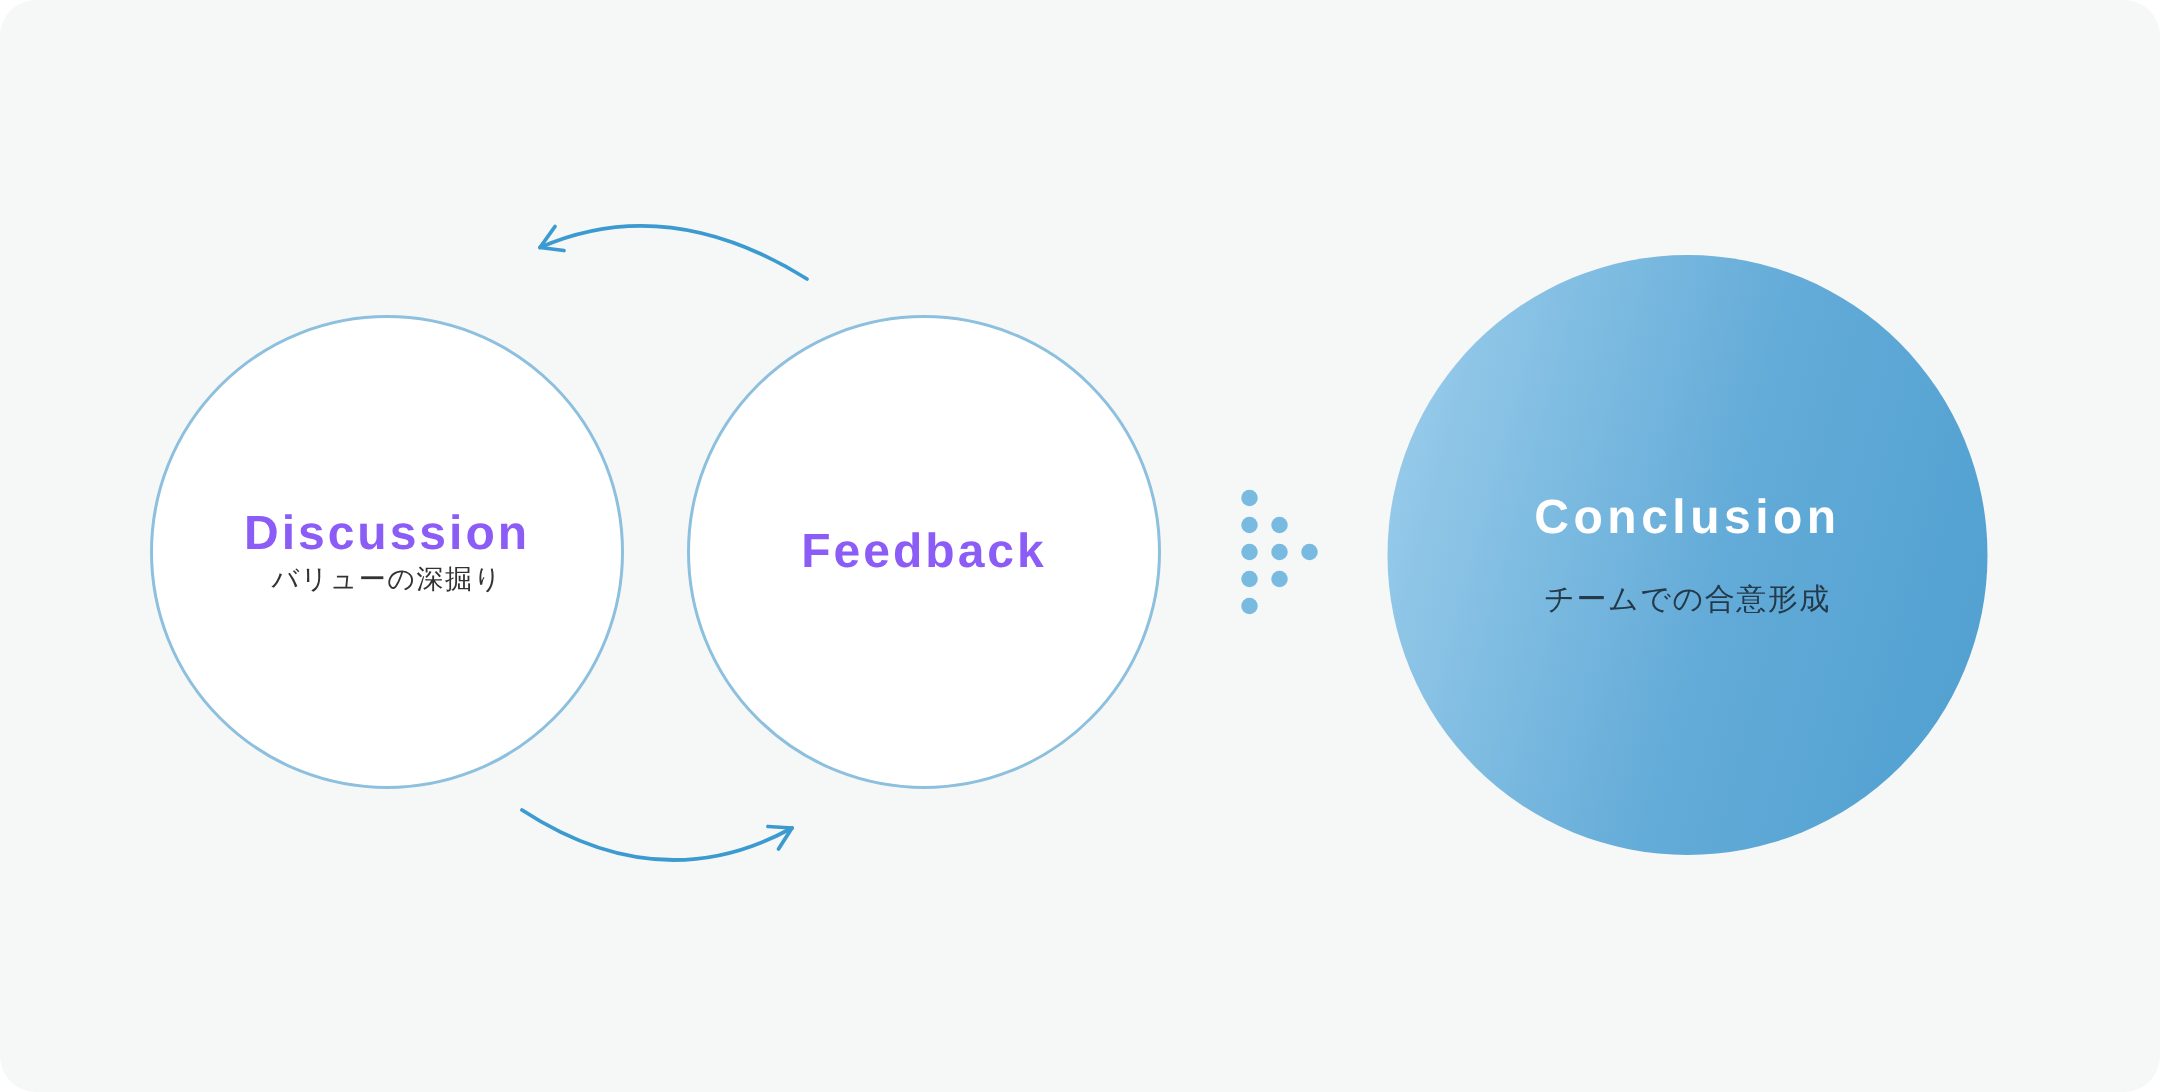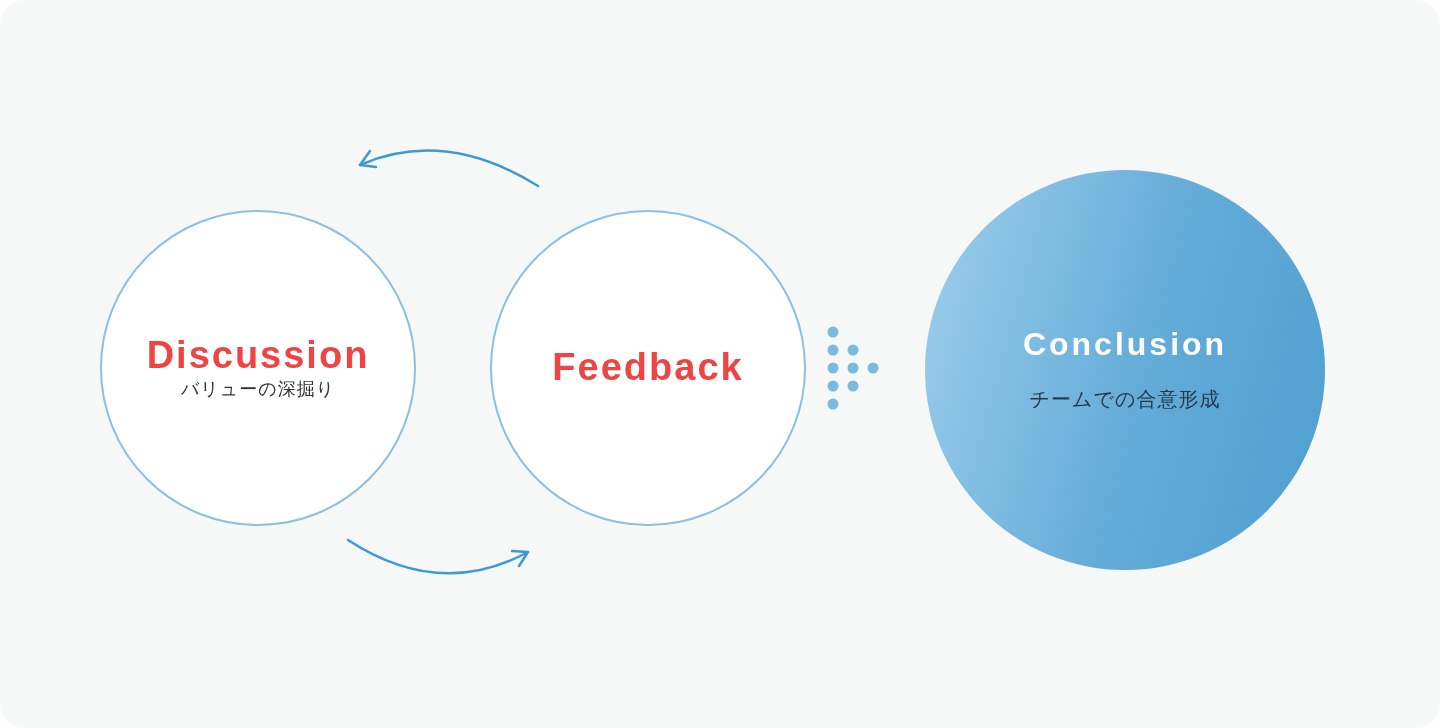--- a/index.html
+++ b/index.html
@@ -26,30 +26,30 @@
     text-align: center;
     box-sizing: border-box;
   }
   .node-outline {
     width: 316px;
     height: 316px;
     background: #ffffff;
     border: 2px solid #8cc0de;
   }
   .node-discussion { left: 100px; top: 210px; }
-  .node-feedback   { left: 490px; top: 210px; }
+  .node-feedback   { left: 458px; top: 210px; }
   .node-conclusion {
     left: 925px; top: 170px;
     width: 400px; height: 400px;
     background: linear-gradient(105deg, #9ecfec 0%, #63abd8 55%, #4e9fd0 100%);
     border: none;
   }
   .node-title {
-    color: #ef4444;
-    font-size: 38px;
+    color: #8b5cf6;
+    font-size: 32px;
     font-weight: bold;
     letter-spacing: 2px;
     line-height: 1.1;
   }
   .node-subtitle {
     color: #333333;
     font-size: 18px;
     letter-spacing: 1px;
   }
   .node-conclusion .node-title {

